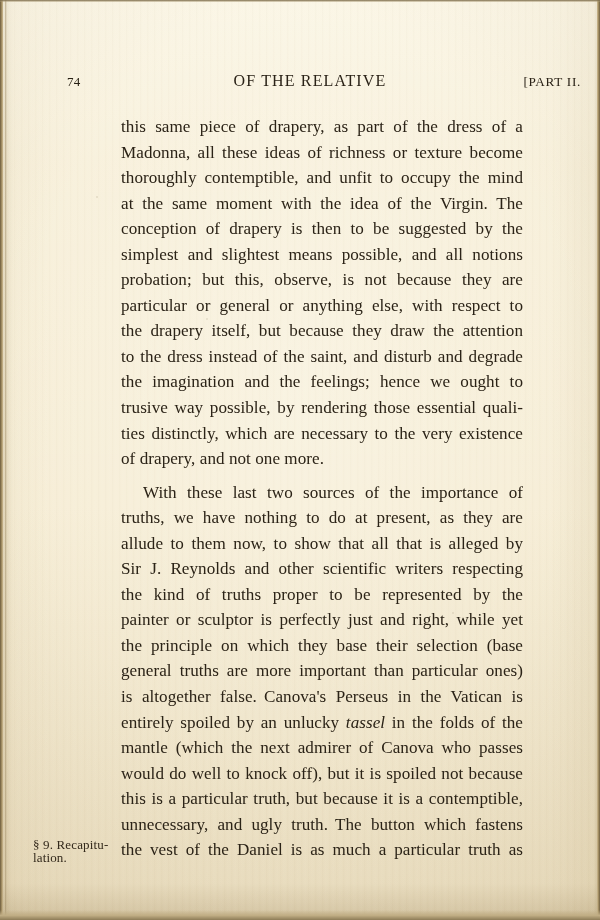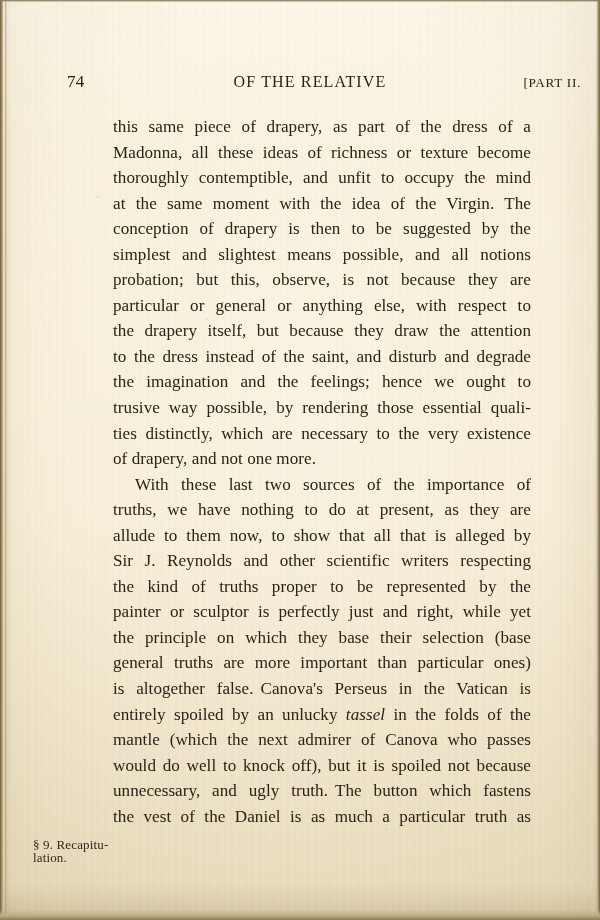--- a/index.html
+++ b/index.html
@@ -88,21 +88,21 @@
     display: flex;
     align-items: baseline;
     font-size: 14.5px;
     color: #2c2418;
     margin-bottom: 24px;
     height: 18px;
   }
   .rh-folio {
     width: 62px;
     margin-left: -46px;
-    font-size: 17px;
+    font-size: 13px;
     letter-spacing: 0.2px;
     color: #272014;
   }
   .rh-title {
     flex: 1;
     text-align: center;
     font-size: 16px;
     letter-spacing: 1.15px;
     text-transform: uppercase;
     font-variant: small-caps;
@@ -115,21 +115,21 @@
     font-size: 13.2px;
     letter-spacing: 0.7px;
     text-transform: uppercase;
     font-variant: small-caps;
     color: #2a2217;
     margin-right: -50px;
     white-space: nowrap;
   }
 
   .para {
-    margin: 0;
+    margin: 8px;
     color: #2b2317;
     font-size: 17.1px;
     line-height: 25.55px;
     text-align: justify;
     text-align-last: left;
     letter-spacing: 0.05px;
   }
   .para + .para { margin-top: 0; }
   .para .indent { display: inline-block; width: 22px; }
 
@@ -215,19 +215,20 @@
       <span class="ln j">allude to them now, to show that all that is alleged by</span>
       <span class="ln j">Sir J. Reynolds and other scientific writers respecting</span>
       <span class="ln j">the kind of truths proper to be represented by the</span>
       <span class="ln j">painter or sculptor is perfectly just and right, while yet</span>
       <span class="ln j">the principle on which they base their selection (base</span>
       <span class="ln j">general truths are more important than particular ones)</span>
       <span class="ln j"><span>is altogether false.</span><span class="gap"></span><span>Canova's Perseus in the Vatican is</span></span>
       <span class="ln j"><span>entirely spoiled by an unlucky </span><i>tassel</i><span> in the folds of the</span></span>
       <span class="ln j">mantle (which the next admirer of Canova who passes</span>
       <span class="ln j">would do well to knock off), but it is spoiled not because</span>
+      <span class="ln j">this is a particular truth, but because it is a contemptible,</span>
       <span class="ln j"><span>unnecessary, and ugly truth.</span><span class="gap"></span><span>The button which fastens</span></span>
       <span class="ln j">the vest of the Daniel is as much a particular truth as</span>
 
     </p>
 
   </div>
 </div>
 
 </body></html>

